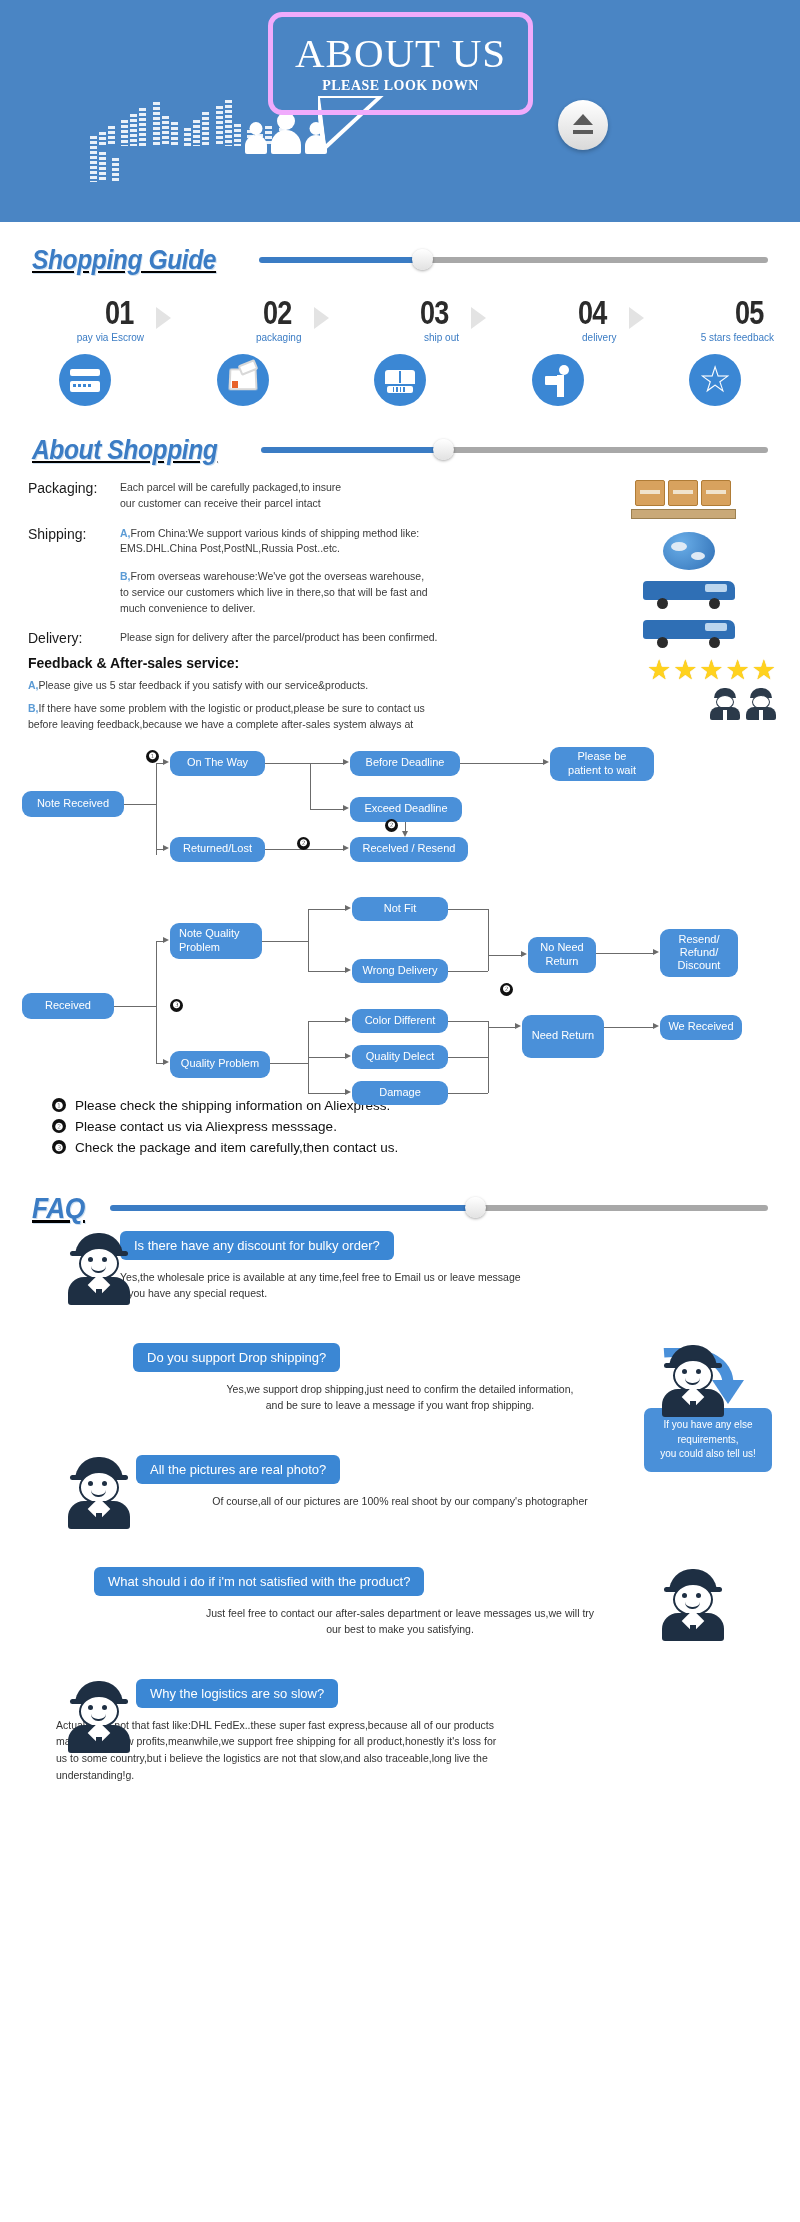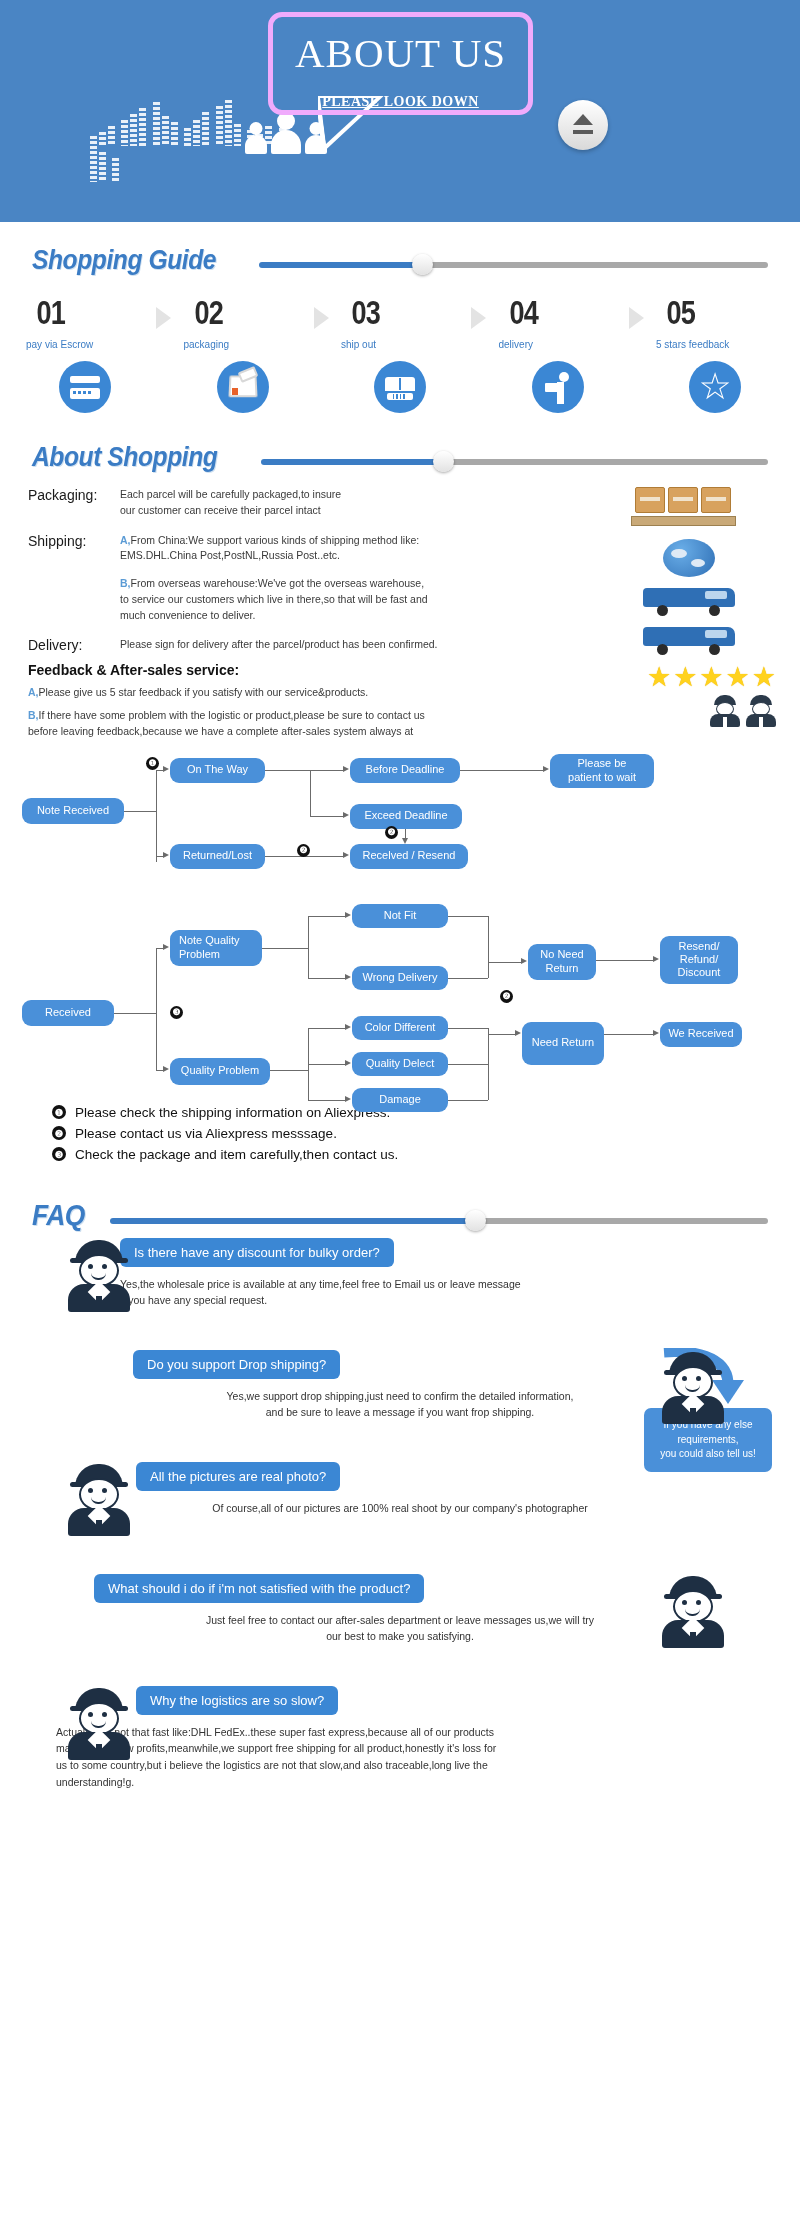--- a/index.html
+++ b/index.html
@@ -36,24 +36,23 @@
     text-align: center;
     line-height: 1;
     margin-top: 16px;
     font-weight: 400;
   }
   .speech-sub {
     font-family: "Liberation Serif", serif;
     color: #ffffff;
     font-size: 14px;
     text-align: center;
-    margin-top: 20px;
+    margin-top: 4px;
     letter-spacing: 0.5px;
     font-weight: 700;
-    text-decoration: underline;
   }
 
   .eq { position: absolute; left: 90px; top: 100px; width: 200px; height: 45px; }
   .eq span {
     display: inline-block;
     width: 7px;
     background: repeating-linear-gradient(to bottom, #eaf1f9 0px, #eaf1f9 3px, #4a85c4 3px, #4a85c4 5px);
     vertical-align: bottom;
     margin-right: 2px;
   }
@@ -92,21 +91,21 @@
     border-right: 10px solid transparent;
     border-bottom: 11px solid #5a5a5a;
   }
   .eject-bar {
     position: absolute; left: 50%; top: 30px;
     transform: translateX(-50%);
     width: 20px; height: 4px; background: #5a5a5a;
   }
 
   
-  .sec-head { display: flex; align-items: flex-end; padding: 0 32px; }
+  .sec-head { display: flex; align-items: center; padding: 0 32px; text-decoration: underline; }
   .sec-title {
     font-family: "Liberation Sans Narrow", "Liberation Sans", sans-serif;
     color: #3b7cc4;
     font-size: 28px;
     font-weight: 700;
     font-style: italic;
     text-shadow: 1px 1px 0 #cfe0f0;
     letter-spacing: -0.5px;
     white-space: nowrap;
     transform: scaleX(0.88);
@@ -134,29 +133,29 @@
     box-shadow: 0 1px 3px rgba(0,0,0,0.35);
   }
 
   
   .steps {
     display: flex;
     align-items: flex-start;
     justify-content: space-between;
     padding: 18px 26px 0 26px;
   }
-  .step { width: 118px; text-align: left; }
+  .step { width: 118px; text-align: right; }
   .step-num {
     font-family: "Liberation Sans Narrow", "Liberation Sans", sans-serif;
     font-size: 33px; font-weight: 700; color: #2b2b2b;
     letter-spacing: -1px;
     transform: scaleX(0.82);
   }
   .step-label {
-    font-size: 10px; color: #3b7cc4; margin-top: 7px;
+    font-size: 10px; color: #3b7cc4; 
   }
   .step-icon {
     width: 52px; height: 52px; border-radius: 50%;
     background: #3b87d4;
     margin: 11px auto 0 auto;
     position: relative;
   }
   .arrow-sep {
     width: 0; height: 0;
     border-top: 11px solid transparent;

